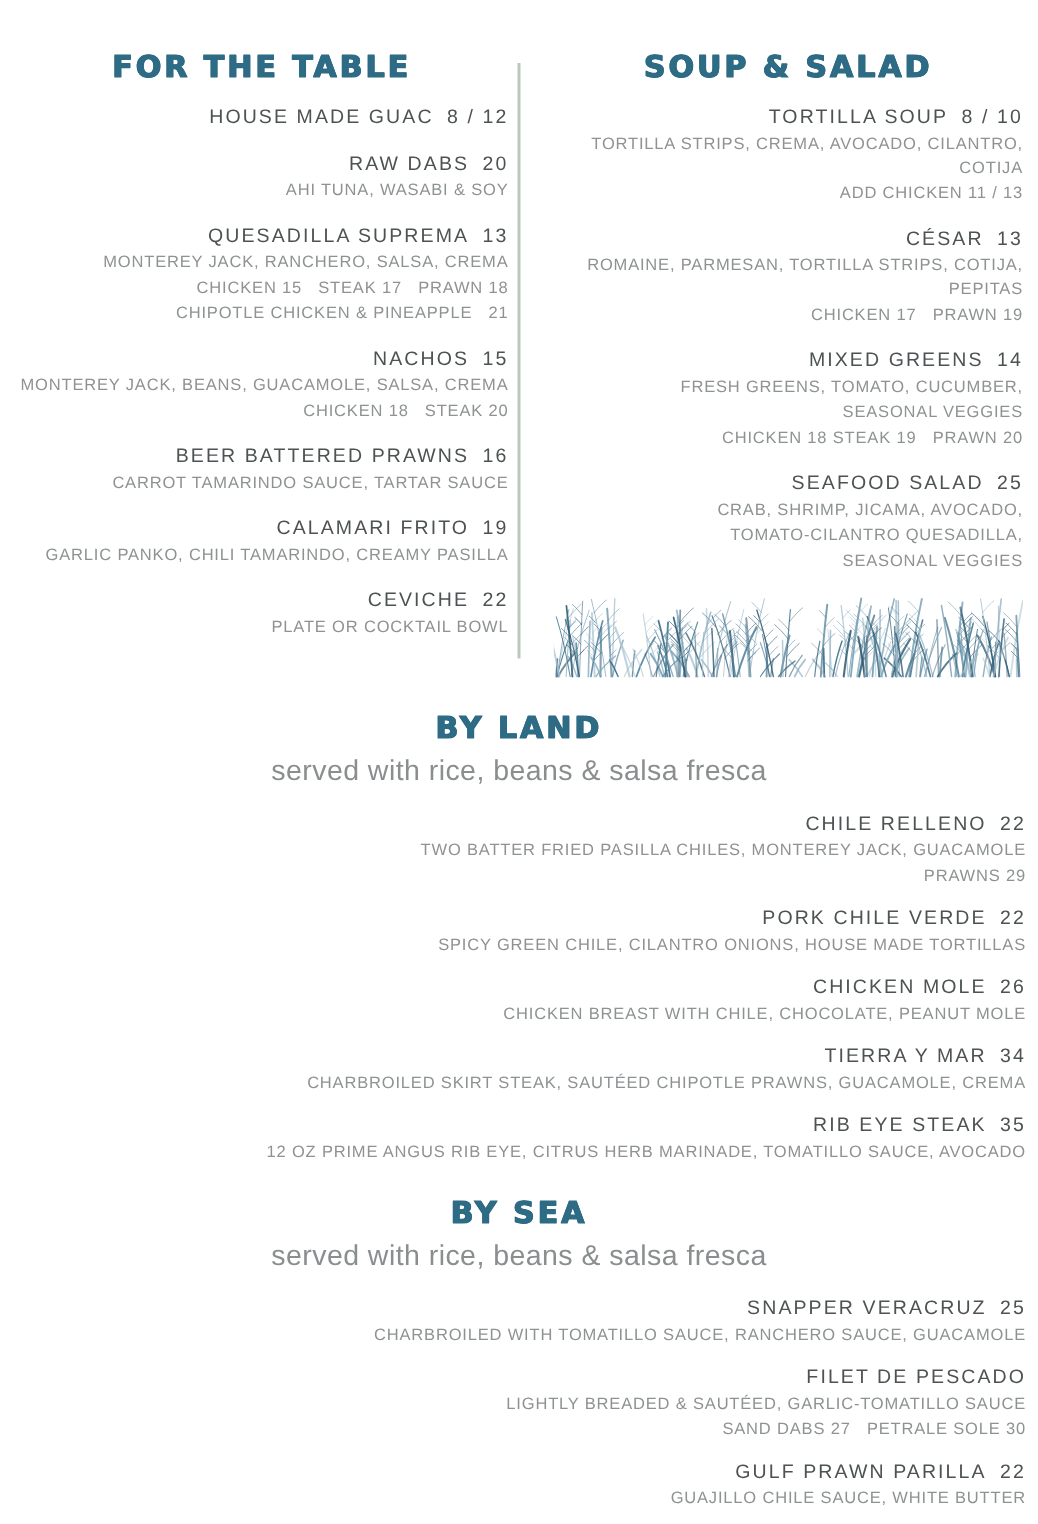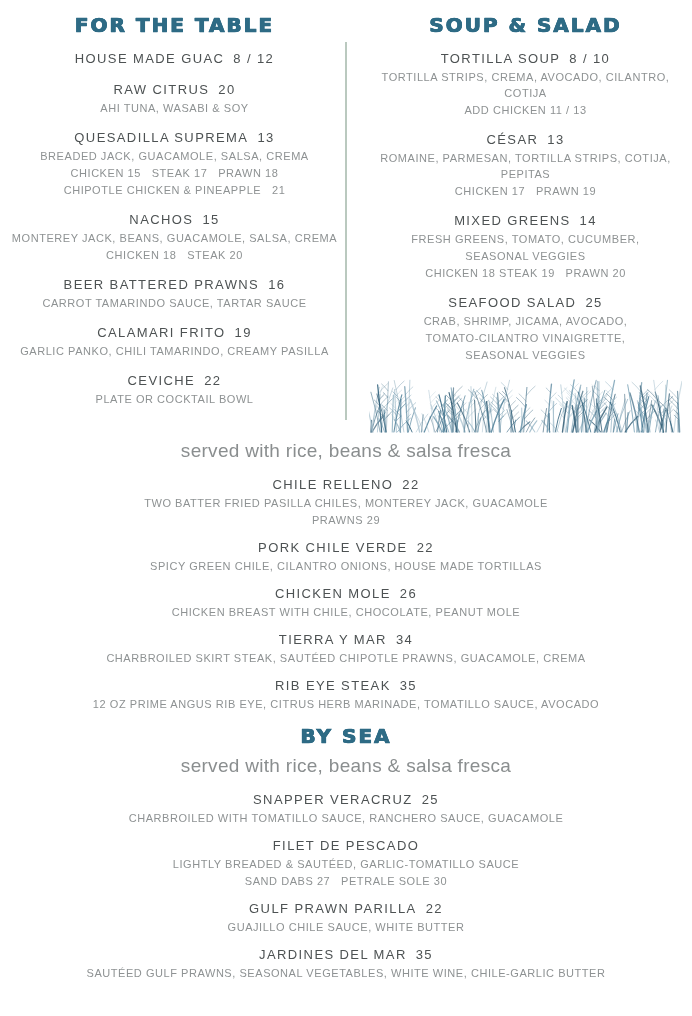--- a/index.html
+++ b/index.html
@@ -32,30 +32,30 @@
   .col-right { padding: 0 2px 0 22px; }
   .section-title {
     font-family: "DejaVu Sans", sans-serif;
     font-size: 20px;
     font-weight: 800;
     letter-spacing: 2px;
     color: var(--heading-color, #2e6b85);
     -webkit-text-stroke: 0.7px currentColor;
     text-shadow: 0.4px 0 0 currentColor, -0.4px 0 0 currentColor;
     margin-bottom: 13px;
-    margin-top: 1px;
+    margin-top: 20px;
   }
   .section-subtitle {
     font-size: 19px;
     color: var(--subtitle-color, #8a8e8f);
     letter-spacing: 0.3px;
     text-transform: none;
     margin: -6px 0 14px;
   }
-  .menu-item { margin-bottom: 13px; }
+  .menu-item { margin-bottom: 13px; text-align: right; }
   .item-name-line {
     font-size: 13px;
     letter-spacing: 1.4px;
     color: var(--item-color, #4d5253);
     line-height: 18px;
     white-space: pre-wrap;
   }
   .item-price { margin-left: 9px; }
   .item-desc {
     font-size: 11px;
@@ -79,26 +79,26 @@
 <body>
 
 <div class="page">
   <div class="top-grid">
     <section class="menu-section col-left">
         <h2 class="section-title">FOR THE TABLE</h2>
         <div class="menu-item">
           <div class="item-name-line"><span>HOUSE MADE GUAC</span><span class="item-price">8 / 12</span></div>
         </div>
         <div class="menu-item">
-          <div class="item-name-line"><span>RAW CITRUS</span><span class="item-price">20</span></div>
+          <div class="item-name-line"><span>RAW DABS</span><span class="item-price">20</span></div>
           <p class="item-desc">AHI TUNA, WASABI &amp; SOY</p>
         </div>
         <div class="menu-item">
           <div class="item-name-line"><span>QUESADILLA SUPREMA</span><span class="item-price">13</span></div>
-          <p class="item-desc">BREADED JACK, GUACAMOLE, SALSA, CREMA</p>
+          <p class="item-desc">MONTEREY JACK, RANCHERO, SALSA, CREMA</p>
           <p class="item-desc">CHICKEN 15   STEAK 17   PRAWN 18</p>
           <p class="item-desc">CHIPOTLE CHICKEN &amp; PINEAPPLE   21</p>
         </div>
         <div class="menu-item">
           <div class="item-name-line"><span>NACHOS</span><span class="item-price">15</span></div>
           <p class="item-desc">MONTEREY JACK, BEANS, GUACAMOLE, SALSA, CREMA</p>
           <p class="item-desc">CHICKEN 18   STEAK 20</p>
         </div>
         <div class="menu-item">
           <div class="item-name-line"><span>BEER BATTERED PRAWNS</span><span class="item-price">16</span></div>
@@ -128,21 +128,21 @@
         </div>
         <div class="menu-item">
           <div class="item-name-line"><span>MIXED GREENS</span><span class="item-price">14</span></div>
           <p class="item-desc">FRESH GREENS, TOMATO, CUCUMBER,</p>
           <p class="item-desc">SEASONAL VEGGIES</p>
           <p class="item-desc">CHICKEN 18 STEAK 19   PRAWN 20</p>
         </div>
         <div class="menu-item">
           <div class="item-name-line"><span>SEAFOOD SALAD</span><span class="item-price">25</span></div>
           <p class="item-desc">CRAB, SHRIMP, JICAMA, AVOCADO,</p>
-          <p class="item-desc">TOMATO-CILANTRO VINAIGRETTE,</p>
+          <p class="item-desc">TOMATO-CILANTRO QUESADILLA,</p>
           <p class="item-desc">SEASONAL VEGGIES</p>
         </div>
         <div class="grass-wrap">
           <svg viewBox="0 0 330 58" preserveAspectRatio="none">
             <path d="M198.0,56 Q201.9,40.1 207.8,27.2" fill="none" stroke="#7fa5b8" stroke-width="0.76" stroke-opacity="0.71" stroke-linecap="round"></path>
             <path d="M91.1,56 Q95.2,36.1 101.3,19.8" fill="none" stroke="#4f7f98" stroke-width="0.82" stroke-opacity="0.89" stroke-linecap="round"></path>
             <path d="M94.1,45.1 q-3.1,-3.6 -5.2,-5.2" fill="none" stroke="#4f7f98" stroke-width="0.6" stroke-opacity="0.60" stroke-linecap="round"></path>
             <path d="M95.5,40.4 q4.6,-5.4 7.7,-7.7" fill="none" stroke="#4f7f98" stroke-width="0.6" stroke-opacity="0.40" stroke-linecap="round"></path>
             <path d="M96.8,35.7 q-5.4,-6.3 -9.0,-9.0" fill="none" stroke="#4f7f98" stroke-width="0.6" stroke-opacity="0.42" stroke-linecap="round"></path>
             <path d="M98.1,31.0 q2.5,-2.9 4.2,-4.2" fill="none" stroke="#4f7f98" stroke-width="0.6" stroke-opacity="0.51" stroke-linecap="round"></path>
@@ -538,20 +538,21 @@
             <path d="M66.1,38.1 q2.5,-2.9 4.2,-4.2" fill="none" stroke="#a7c1ce" stroke-width="0.6" stroke-opacity="0.66" stroke-linecap="round"></path>
             <path d="M65.4,32.7 q4.9,-5.7 8.1,-8.1" fill="none" stroke="#a7c1ce" stroke-width="0.6" stroke-opacity="0.79" stroke-linecap="round"></path>
             <path d="M64.7,27.3 q5.7,-6.6 9.4,-9.4" fill="none" stroke="#a7c1ce" stroke-width="0.6" stroke-opacity="0.49" stroke-linecap="round"></path>
             <path d="M64.0,21.8 q3.6,-4.2 6.0,-6.0" fill="none" stroke="#a7c1ce" stroke-width="0.6" stroke-opacity="0.51" stroke-linecap="round"></path>
             <path d="M76.8,56 Q82.2,48.6 90.3,42.6" fill="none" stroke="#4f7f98" stroke-width="0.72" stroke-opacity="0.79" stroke-linecap="round"></path>
           </svg>
         </div>
       </section>
   </div>
   <section class="menu-section full">
+      <h2 class="section-title">BY LAND</h2>
       <p class="section-subtitle">served with rice, beans &amp; salsa fresca</p>
       <div class="menu-item">
         <div class="item-name-line"><span>CHILE RELLENO</span><span class="item-price">22</span></div>
         <p class="item-desc">TWO BATTER FRIED PASILLA CHILES, MONTEREY JACK, GUACAMOLE</p>
         <p class="item-desc">PRAWNS 29</p>
       </div>
       <div class="menu-item">
         <div class="item-name-line"><span>PORK CHILE VERDE</span><span class="item-price">22</span></div>
         <p class="item-desc">SPICY GREEN CHILE, CILANTRO ONIONS, HOUSE MADE TORTILLAS</p>
       </div>

